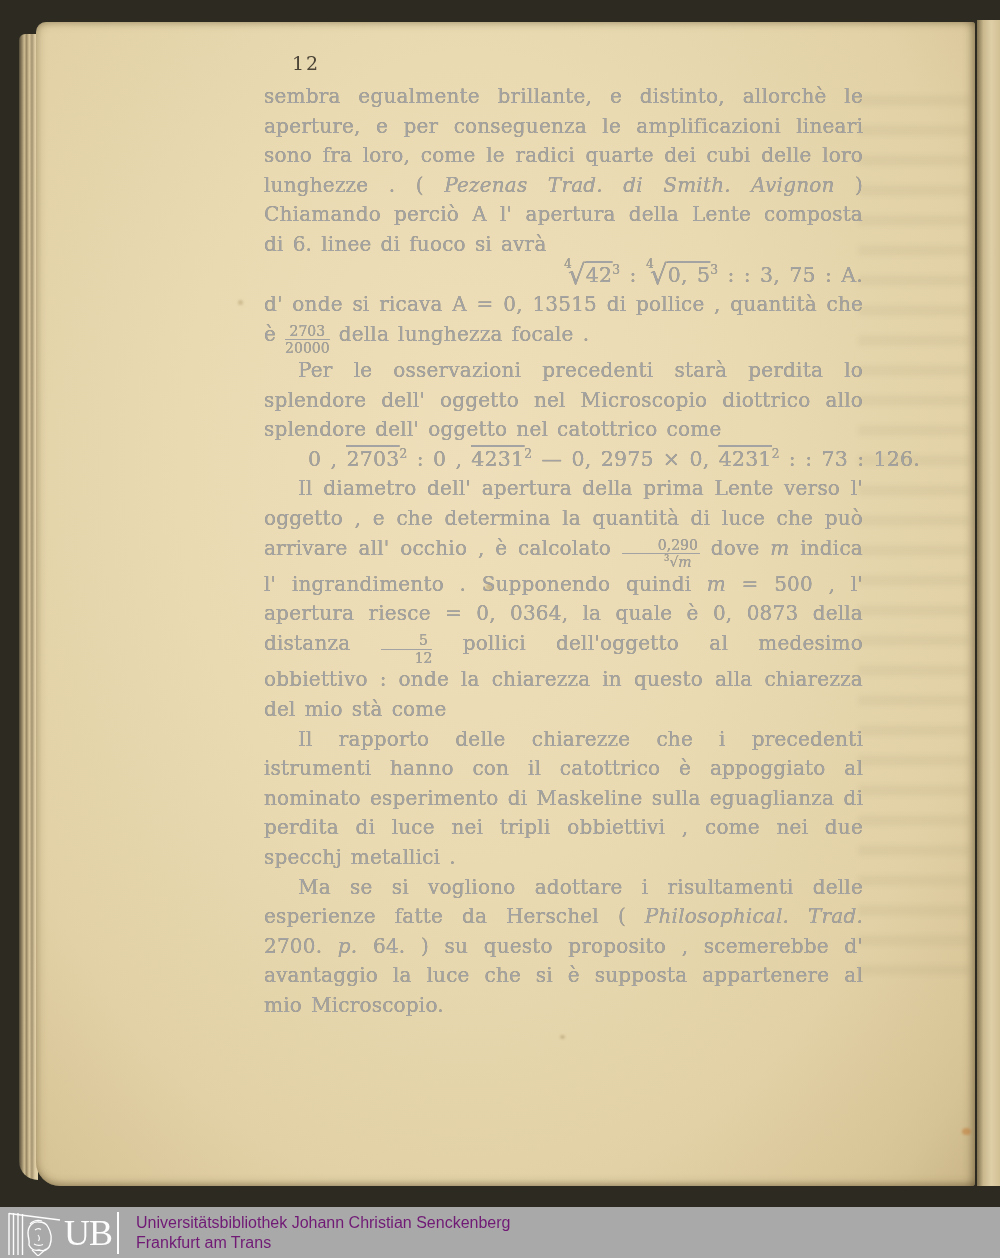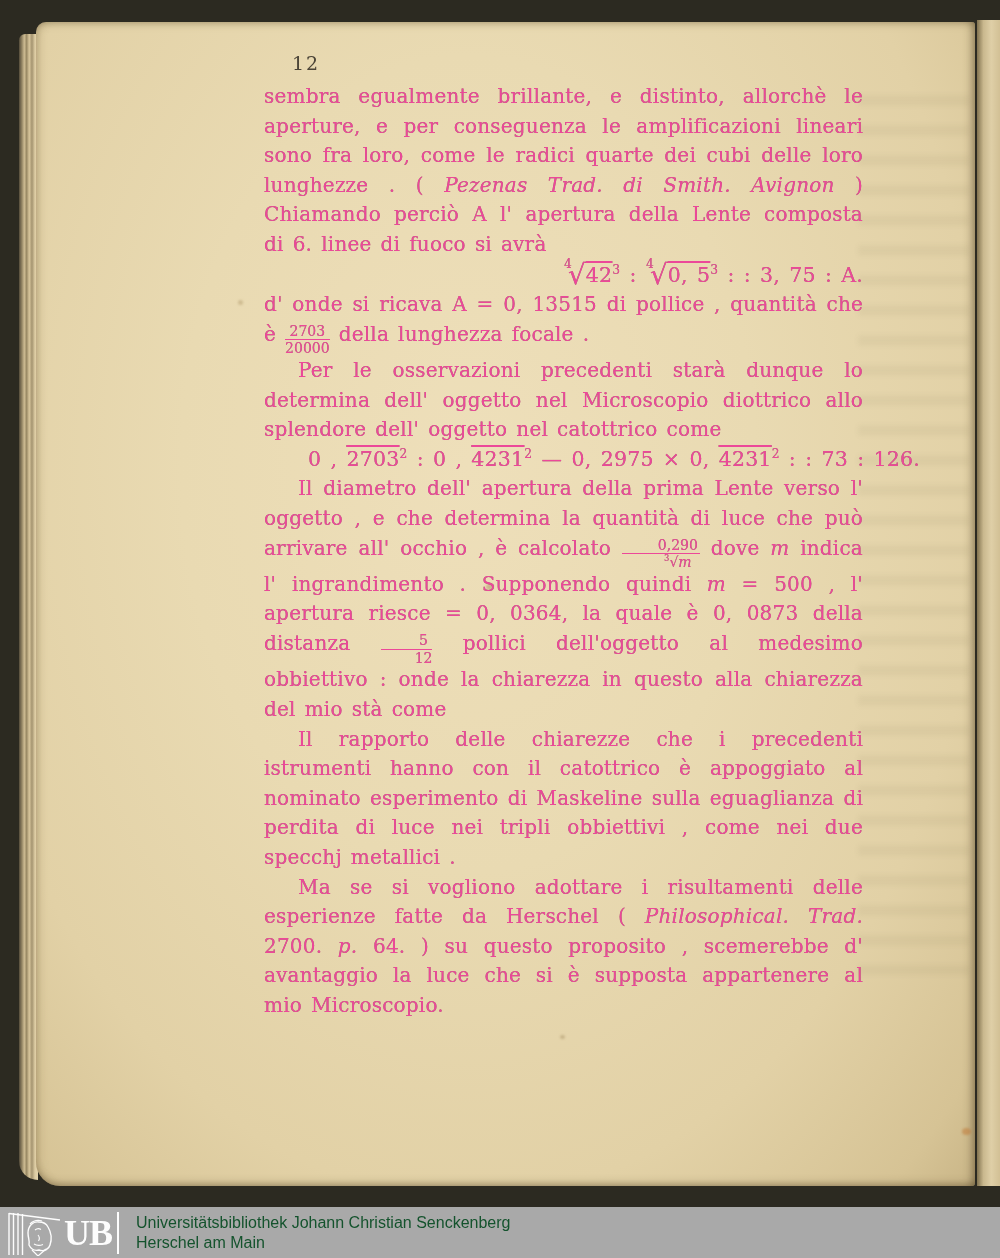--- a/index.html
+++ b/index.html
@@ -20,21 +20,21 @@
     background:repeating-linear-gradient(180deg, rgba(125,115,85,.12) 0 11px, rgba(0,0,0,0) 11px 30px);
     filter:blur(2.5px);opacity:.65;}
   .age-spot{position:absolute;border-radius:50%;filter:blur(1px);}
   .spot1{left:486px;top:584px;width:7px;height:6px;background:rgba(140,110,60,.35);}
   .spot2{left:238px;top:300px;width:5px;height:5px;background:rgba(140,110,60,.28);}
   .spot3{left:962px;top:1128px;width:9px;height:7px;background:rgba(190,110,40,.45);}
   .spot4{left:560px;top:1035px;width:5px;height:4px;background:rgba(130,100,55,.3);}
 
   
   .page-number{position:absolute;left:292px;top:52px;font-size:19px;letter-spacing:2px;color:#4b4437;}
-  .text-col{position:absolute;left:264px;top:82px;width:599px;color:#ec4899;
+  .text-col{position:absolute;left:264px;top:82px;width:599px;color:#a3a3a3;
     font-size:20px;line-height:29.6px;text-align:justify;word-spacing:2.5px;letter-spacing:.2px;
     text-shadow:0 0 .5px rgba(70,60,40,.6);}
   .text-col p{margin:0;}
   .indent{text-indent:34px;}
   .formula{font-size:20.5px;margin:2px 0 3px 0;text-align:right;text-indent:0;white-space:nowrap;}
   .f1{padding-left:78px;}
   .f2{padding-left:44px;}
   .f3{padding-left:34px;}
   sup{font-size:.6em;line-height:0;}
   .ol{text-decoration:overline;}
@@ -43,24 +43,24 @@
   .frac{display:inline-block;text-align:center;vertical-align:-.9em;line-height:1.05;font-size:.7em;letter-spacing:0;word-spacing:0;}
   .frac .num{display:block;border-bottom:1.4px solid currentColor;padding:0 2px 1px;}
   .frac .den{display:block;padding-top:1px;}
   i{font-style:italic;}
 
   
   .footer-bar{position:absolute;left:0;right:0;bottom:0;height:51px;background:#a9a9a9;
     display:flex;align-items:center;font-family:"Liberation Sans", sans-serif;}
   .ub-logo{display:flex;align-items:center;height:46px;margin-left:6px;}
   .ub-logo svg{display:block;}
-  .ub-wordmark{font-family:"Liberation Serif", serif;font-weight:bold;font-size:36px;color:#fdfdfd;
+  .ub-wordmark{font-family:"Liberation Serif", serif;font-weight:normal;font-size:36px;color:#fdfdfd;
     letter-spacing:-1px;margin-left:2px;line-height:1;}
   .ub-sep{width:2px;height:42px;background:#fdfdfd;margin-left:5px;}
-  .footer-text{margin-left:17px;color:#14532d;font-size:16px;line-height:20px;}
+  .footer-text{margin-left:17px;color:#701a75;font-size:16px;line-height:20px;}
   .footer-text div{white-space:nowrap;}
 </style>
 </head>
 <body>
 
 <div class="scan-area">
   <div class="page-stack"></div>
   <div class="page"></div>
   <div class="page-right-sliver"></div>
   <div class="ghost-bleed"></div>
@@ -71,21 +71,21 @@
 
   <div class="page-number">12</div>
 
   <div class="text-col">
     <p><span>sembra egualmente brillante, e distinto, allorchè le aperture, e per conseguenza le amplificazioni lineari sono fra loro, come le radici quarte dei cubi delle loro lunghezze . ( </span><i>Pezenas Trad. di Smith. Avignon</i><span> ) Chiamando perciò A l' apertura della Lente composta di 6. linee di fuoco si avrà</span></p>
 
     <p class="formula f1"><sup class="ridx">4</sup><span class="rsx">√</span><span class="ol">42</span><sup>3</sup><span> : </span><sup class="ridx">4</sup><span class="rsx">√</span><span class="ol">0, 5</span><sup>3</sup><span> : : 3, 75 : A.</span></p>
 
     <p><span>d' onde si ricava A = 0, 13515 di pollice , quantità che è </span><span class="frac"><span class="num">2703</span><span class="den">20000</span></span><span> della lunghezza focale .</span></p>
 
-    <p class="indent">Per le osservazioni precedenti starà dunque lo determina dell' oggetto nel Microscopio diottrico allo splendore dell' oggetto nel catottrico come</p>
+    <p class="indent">Per le osservazioni precedenti starà perdita lo splendore dell' oggetto nel Microscopio diottrico allo splendore dell' oggetto nel catottrico come</p>
 
     <p class="formula f2"><span>0 , </span><span class="ol">2703</span><sup>2</sup><span> : 0 , </span><span class="ol">4231</span><sup>2</sup><span> — 0, 2975 × 0, </span><span class="ol">4231</span><sup>2</sup><span> : : 73 : 126.</span></p>
 
 
     <p class="indent"><span>Il diametro dell' apertura della prima Lente verso l' oggetto , e che determina la quantità di luce che può arrivare all' occhio , è calcolato </span><span class="frac"><span class="num">0,290</span><span class="den"><sup>3</sup><span>√</span><i>m</i></span></span><span> dove </span><i>m</i><span> indica l' ingrandimento . Supponendo quindi </span><i>m</i><span> = 500 , l' apertura riesce = 0, 0364, la quale è 0, 0873 della distanza </span><span class="frac"><span class="num">5</span><span class="den">12</span></span><span> pollici dell'oggetto al medesimo obbiettivo : onde la chiarezza in questo alla chiarezza del mio stà come</span></p>
 
 
 
     <p class="indent">Il rapporto delle chiarezze che i precedenti istrumenti hanno con il catottrico è appoggiato al nominato esperimento di Maskeline sulla eguaglianza di perdita di luce nei tripli obbiettivi , come nei due specchj metallici .</p>
 
@@ -108,15 +108,15 @@
         <path d="M28,34 q4,2.5 9,.5" stroke-width="1.1"></path>
         <path d="M26,40 L32,46 L40,39" stroke-width="1.2"></path>
         <path d="M24,14 q5,-5 12,-3" stroke-width="1.1"></path>
       </g>
     </svg>
     <span class="ub-wordmark">UB</span>
     <span class="ub-sep"></span>
   </div>
   <div class="footer-text">
     <div>Universitätsbibliothek Johann Christian Senckenberg</div>
-    <div>Herschel am Main</div>
+    <div>Frankfurt am Trans</div>
   </div>
 </div>
 
 </body></html>

